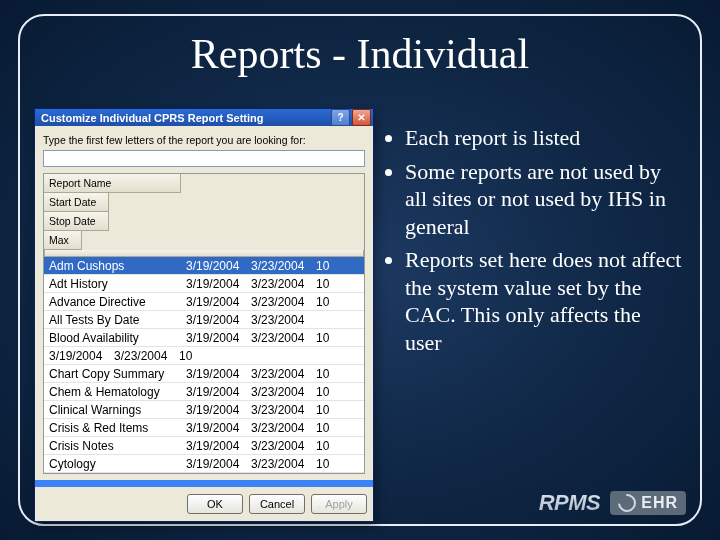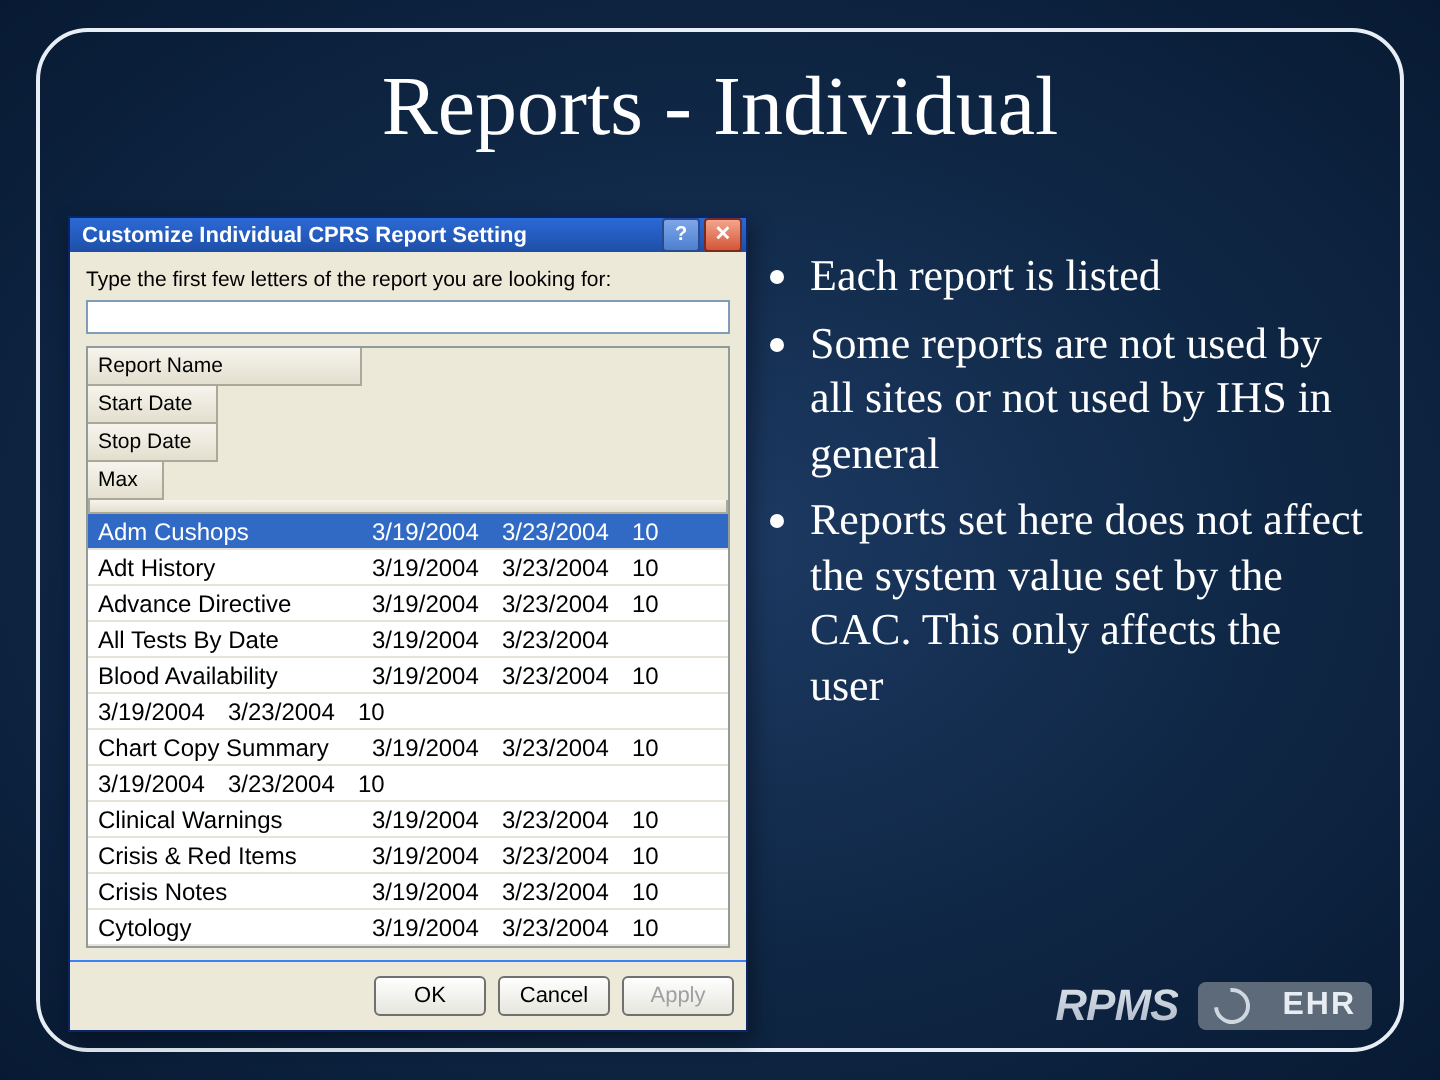--- a/index.html
+++ b/index.html
@@ -139,21 +139,21 @@
   .c-start { width: 65px; }
   .c-stop  { width: 65px; }
   .c-max   { width: 38px; }
   .c-scroll{ flex: 1; background:#ece9d8; border-left:1px solid #aca899; }
 
   .dlg-buttons {
     display: flex;
     justify-content: flex-end;
     gap: 6px;
     padding: 7px 6px 7px 0;
-    border-top: 1px solid #3b82f6;
+    border-top: 7px solid #3b82f6;
     background:#ece9d8;
   }
   .winbtn {
     min-width: 56px;
     height: 20px;
     border: 1px solid #707070;
     border-radius: 3px;
     background: linear-gradient(to bottom, #fefefe, #e6e6de);
     font-family: Tahoma, Arial, sans-serif;
     font-size: 11px;
@@ -197,21 +197,21 @@
     font-size: 22px;
     letter-spacing: -0.5px;
     background: linear-gradient(to bottom, #dfe6ee, #a9b5c4);
     -webkit-background-clip: text;
     background-clip: text;
     color: transparent;
   }
   .ehr-badge {
     display: inline-flex;
     align-items: center;
-    gap: 16px;
+    gap: 5px;
     background: #5c6a7a;
     padding: 3px 8px;
     border-radius: 4px;
     font-family: Arial, Helvetica, sans-serif;
     font-weight: 900;
     font-size: 16px;
     color: #e8edf3;
     letter-spacing: 1px;
   }
   .ehr-swirl {
@@ -291,20 +291,21 @@
               <div class="cell c-stop">3/23/2004</div>
               <div class="cell c-max">10</div>
             </div>
             <div class="row">
               <div class="cell c-name">Chart Copy Summary</div>
               <div class="cell c-start">3/19/2004</div>
               <div class="cell c-stop">3/23/2004</div>
               <div class="cell c-max">10</div>
             </div>
             <div class="row">
+              <div class="cell c-name">Chem &amp; Hematology</div>
               <div class="cell c-start">3/19/2004</div>
               <div class="cell c-stop">3/23/2004</div>
               <div class="cell c-max">10</div>
             </div>
             <div class="row">
               <div class="cell c-name">Clinical Warnings</div>
               <div class="cell c-start">3/19/2004</div>
               <div class="cell c-stop">3/23/2004</div>
               <div class="cell c-max">10</div>
             </div>

